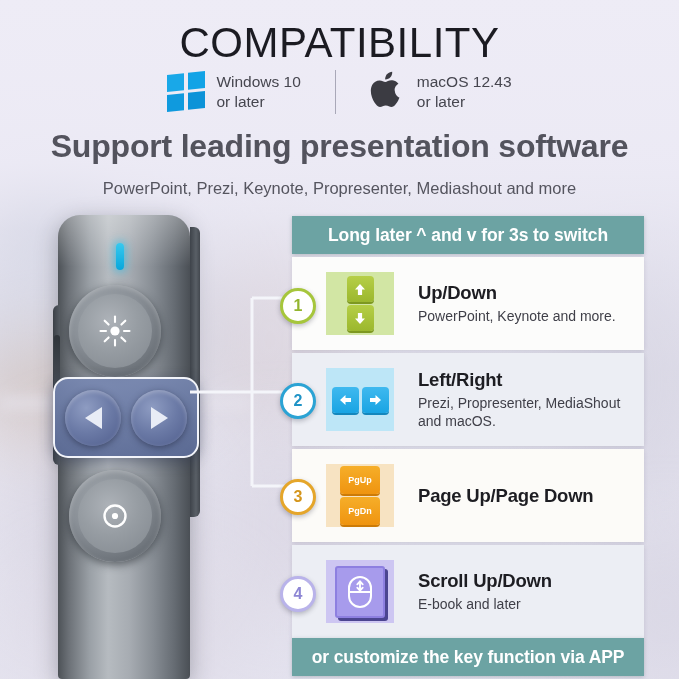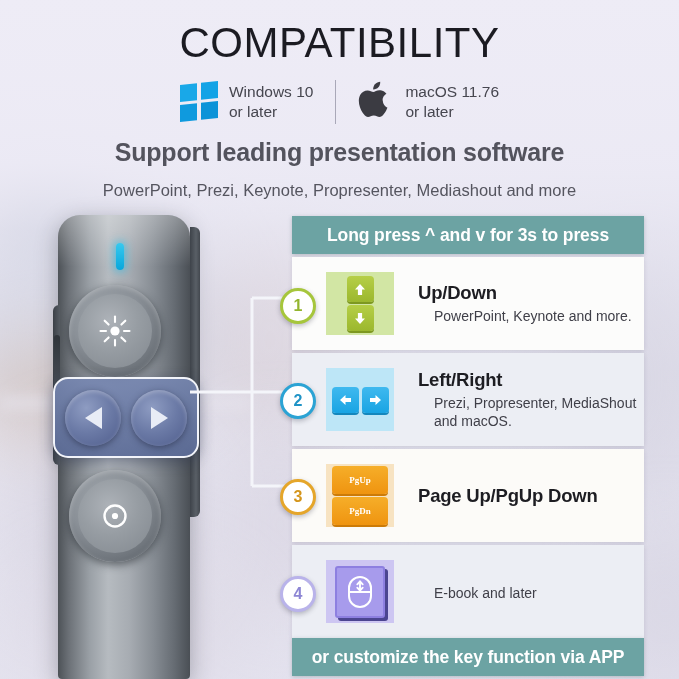--- a/index.html
+++ b/index.html
@@ -69,22 +69,21 @@
     letter-spacing: .5px;
     color: #1b1b22;
     margin-top: 18px;
     line-height: 1.2;
   }
 
   .os-row {
     display: flex;
     justify-content: center;
     align-items: center;
-    gap: 0px;
-    margin-top: 10px;
+    gap: 12px;
   }
   .os-item {
     display: flex;
     align-items: center;
     gap: 11px;
   }
   .os-item.win { padding-right: 22px; }
   .os-item.mac { padding-left: 22px; }
   .os-divider {
     width: 1px;
@@ -106,21 +105,21 @@
     gap: 3.5px;
     transform: skewY(-6deg);
   }
   .win-logo i { background: #16a0e0; display:block; }
   .win-logo i:nth-child(1){ background:#19a8e8; }
   .win-logo i:nth-child(2){ background:#12a3e6; }
   .win-logo i:nth-child(3){ background:#0f9ade; }
   .win-logo i:nth-child(4){ background:#0c93d8; }
 
   .subhead {
-    font-size: 25px;
+    font-size: 32px;
     font-weight: bold;
     color: #53535d;
     margin-top: 13px;
     letter-spacing: -.2px;
   }
   .subhead-2 {
     font-size: 16.5px;
     color: #55555f;
     margin-top: 14px;
   }
@@ -294,21 +293,21 @@
     border-radius: 4px;
     display: flex;
     align-items: center;
     justify-content: center;
     font-size: 9px;
     font-weight: bold;
     color: #ffffff;
   }
   .kb-green  { background: linear-gradient(180deg,#b6cf47,#9bb72e); box-shadow: 0 2px 0 #7d9820; }
   .kb-blue   { background: linear-gradient(180deg,#3fb9ef,#19a4e3); box-shadow: 0 2px 0 #1487bd; }
-  .kb-orange { background: linear-gradient(180deg,#f6ae29,#ef9410); box-shadow: 0 2px 0 #cc7b08; width:56px; height:28px;font-family:Liberation Serif, serif;}
+  .kb-orange { background: linear-gradient(180deg,#f6ae29,#ef9410); box-shadow: 0 2px 0 #cc7b08; width:40px; height:28px;}
 
   .mouse-icon {
     width: 46px; height: 48px;
     background: #a79bec;
     border: 2px solid #8d7fe0;
     border-radius: 3px;
     box-shadow: 3px 3px 0 #4b4590;
     display: flex;
     align-items: center;
     justify-content: center;
@@ -320,21 +319,20 @@
     font-weight: bold;
     color: #1d1d22;
     letter-spacing: -.2px;
   }
   .row-desc {
     font-size: 14px;
     color: #3f3f48;
     line-height: 1.3;
     margin-top: 3px;
     white-space: pre-line;
-    margin-left: 16px;
   }
 
   
   .badge {
     position: absolute;
     width: 30px; height: 30px;
     border-radius: 50%;
     background: #ffffff;
     display: flex;
     align-items: center;
@@ -383,21 +381,21 @@
 or later</span>
       </div>
       <div class="os-divider"></div>
       <div class="os-item mac">
         <span>
           <svg width="36" height="43" viewBox="0 0 36 43">
             <path fill="#3b3b42" d="M24.6 22.4c0-4.4 3.6-6.5 3.8-6.6-2.1-3-5.3-3.4-6.4-3.5-2.7-.3-5.3 1.6-6.7 1.6-1.4 0-3.5-1.6-5.8-1.5-3 .04-5.7 1.7-7.2 4.4-3.1 5.4-.8 13.3 2.2 17.7 1.5 2.1 3.2 4.5 5.5 4.4 2.2-.1 3.1-1.4 5.8-1.4 2.7 0 3.5 1.4 5.8 1.4 2.4 0 3.9-2.2 5.4-4.3 1.7-2.5 2.4-4.9 2.4-5-.05-.02-4.6-1.8-4.6-7.1z"></path>
             <path fill="#3b3b42" d="M20.4 9.3c1.2-1.5 2-3.5 1.8-5.6-1.7.07-3.9 1.2-5.2 2.6-1.1 1.3-2.1 3.3-1.8 5.3 1.9.15 3.9-1 5.2-2.3z"></path>
           </svg>
         </span>
-        <span class="os-label">macOS 11.76
+        <span class="os-label">macOS 12.43
 or later</span>
       </div>
     </div>
 
     <div class="subhead">Support leading presentation software</div>
     <div class="subhead-2">PowerPoint, Prezi, Keynote, Propresenter, Mediashout and more</div>
   </div>
 
   <div class="device-wrap">
     <div class="device-body"></div>
@@ -454,21 +452,21 @@
         <path d="M62 18 V206"></path>
         <path d="M62 18 H96"></path>
         <path d="M62 112 H96"></path>
         <path d="M62 206 H96"></path>
       </g>
     </svg>
   </span>
 
   <div class="panel">
 
-    <div class="bar">Long press ^ and v for 3s to press</div>
+    <div class="bar">Long later ^ and v for 3s to switch</div>
 
     <div class="row row-1">
       <div class="key-tile tile-green">
         <div class="keys-v">
           <span class="kbtn kb-green">
             <svg width="12" height="13" viewBox="0 0 12 13">
                 <path fill="#fff" d="M6 1 L11 6.5 H8.1 V12 H3.9 V6.5 H1 Z"></path>
               </svg>
           </span>
           <span class="kbtn kb-green">
@@ -507,39 +505,40 @@
     </div>
 
     <div class="row row-3">
       <div class="key-tile tile-orange">
         <div class="keys-v">
           <span class="kbtn kb-orange">PgUp</span>
           <span class="kbtn kb-orange">PgDn</span>
         </div>
       </div>
       <div class="row-text">
-        <div class="row-title">Page Up/PgUp Down</div>
+        <div class="row-title">Page Up/Page Down</div>
       </div>
     </div>
 
     <div class="row row-4">
       <div class="key-tile tile-purple">
         <span class="mouse-icon">
           <svg width="28" height="34" viewBox="0 0 28 34">
             <rect x="3" y="2" width="22" height="30" rx="11" fill="none" stroke="#ffffff" stroke-width="2"></rect>
             <line x1="3" y1="17" x2="25" y2="17" stroke="#ffffff" stroke-width="2"></line>
             <g stroke="#ffffff" stroke-width="1.9" stroke-linecap="round">
               <line x1="14" y1="7" x2="14" y2="15"></line>
               <path fill="none" d="M11.3 9.3 L14 6.4 L16.7 9.3"></path>
               <path fill="none" d="M11.3 12.7 L14 15.6 L16.7 12.7"></path>
             </g>
           </svg>
         </span>
       </div>
       <div class="row-text">
+        <div class="row-title">Scroll Up/Down</div>
         <div class="row-desc">E-book and later</div>
       </div>
     </div>
 
     <div class="bar bar-bottom">or customize the key function via APP</div>
   </div>
 
   <div class="badge badge-1">1</div>
   <div class="badge badge-2">2</div>
   <div class="badge badge-3">3</div>

